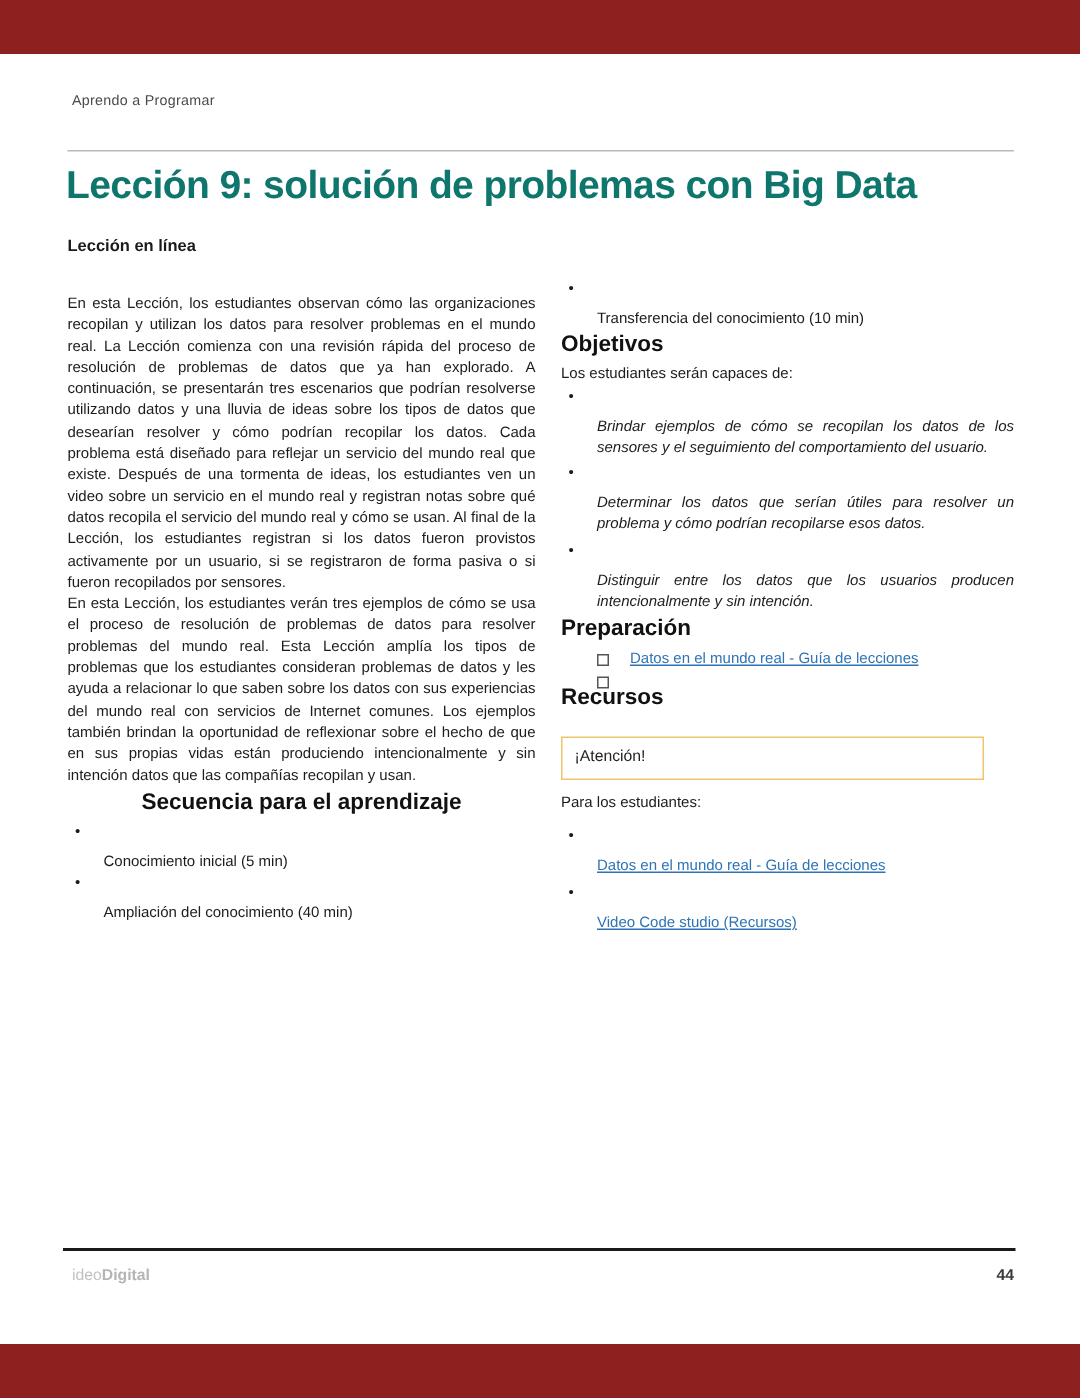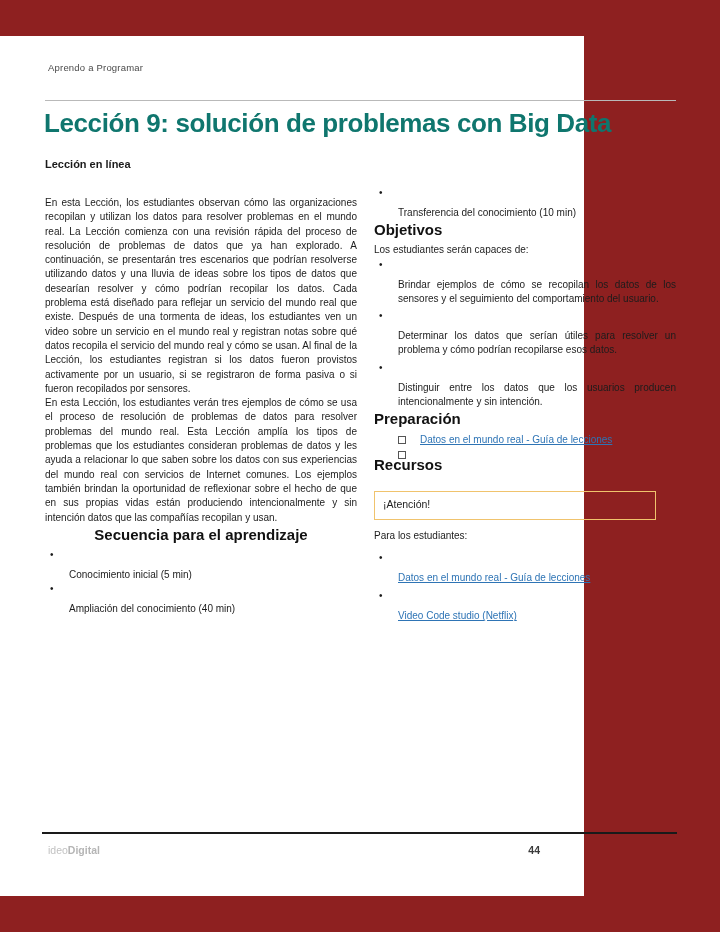--- a/index.html
+++ b/index.html
@@ -5,21 +5,21 @@
   * { margin:0; padding:0; box-sizing:border-box; }
   html,body { width:720px; height:932px; }
   body {
     background:#8e2020;
     font-family:"Liberation Sans", sans-serif;
     position:relative;
     overflow:hidden;
   }
   .page {
     position:absolute; top:36px; left:0;
-    width:584px; height:860px;
+    width:720px; height:860px;
     background:#ffffff;
   }
   .hdr-text {
     position:absolute; top:26px; left:48px;
     font-size:9.5px; color:#4a4a4a; letter-spacing:0.2px;
   }
   .hdr-rule {
     position:absolute; top:64px; left:45px; width:631px; height:1px;
     background:#b9b9b9;
   }
@@ -41,21 +41,21 @@
   }
   .mt { margin-top:12px;text-align:center; }
   .mt-sm { margin-top:9px; }
   p.body { text-align:justify; }
   .li { display:flex; align-items:flex-start; }
   .li .blt {
     flex:0 0 19px; margin-left:5px; font-size:10px; line-height:14.3px;
     color:#1c1c1c;
   }
   .li .li-text { flex:1; line-height:14.3px;margin-top:20px; }
-  .li.just .li-text { text-align:justify; }
+  .li.just .li-text { text-align:justify;font-style:italic; }
   .li.gap { margin-bottom:3px; }
   .li.linkrow { margin-bottom:4px; }
   .chk { display:flex; align-items:flex-start; padding-left:24px; line-height:15px; }
   .chk .sq {
     flex:0 0 22px; position:relative; top:4px;
   }
   .chk .sq::before {
     content:""; display:block; width:6px; height:6px;
     border:1px solid #555;
   }
@@ -149,21 +149,21 @@
       <div>¡Atención!</div>
     </div>
 
     <p class="for-students">Para los estudiantes:</p>
     <div class="li linkrow">
       <span class="blt">•</span>
       <a class="doclink li-text">Datos en el mundo real - Guía de lecciones</a>
     </div>
     <div class="li linkrow">
       <span class="blt">•</span>
-      <a class="doclink li-text">Video Code studio (Netflix)</a>
+      <a class="doclink li-text">Video Code studio (Recursos)</a>
     </div>
   </div>
 
   <div class="ftr-rule"></div>
   <div class="ftr-brand"><span>ideo</span><b>Digital</b></div>
   <div class="ftr-page">44</div>
 
 </div>
 
 <div class="band band-bottom"></div>

